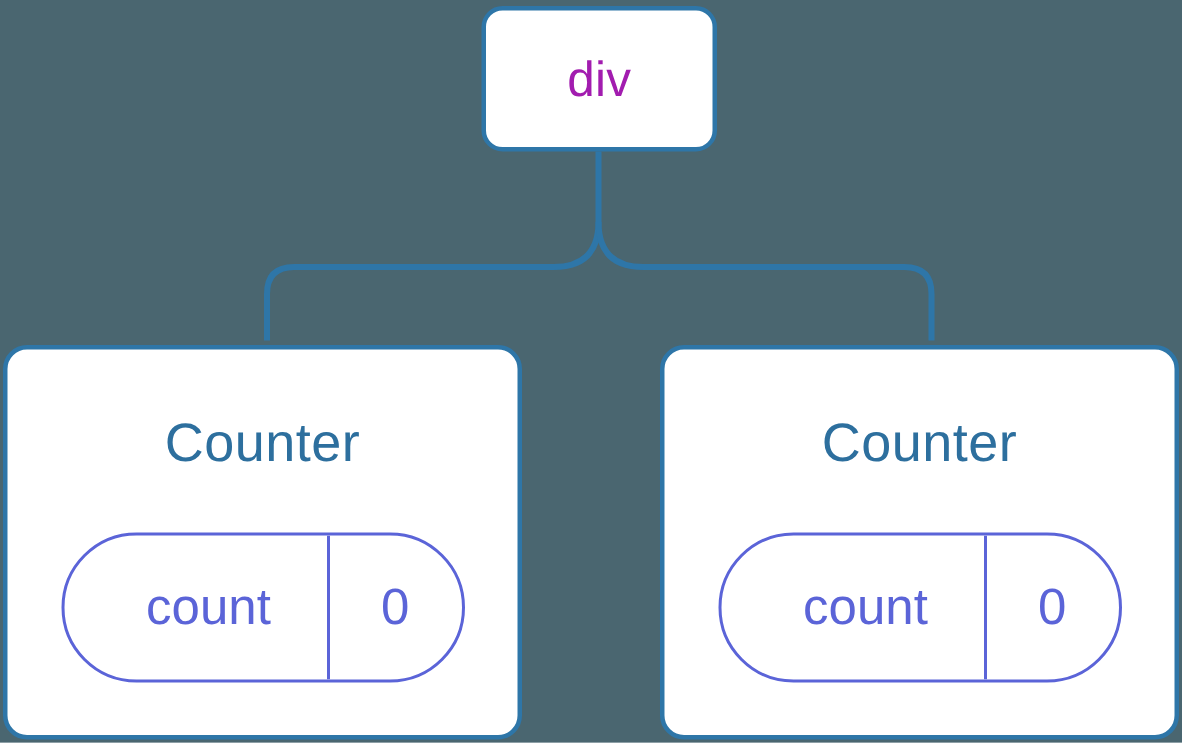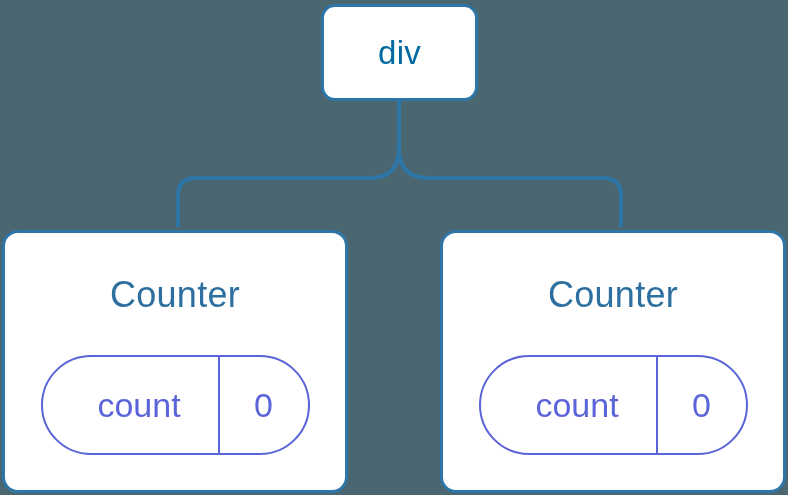--- a/index.html
+++ b/index.html
@@ -46,21 +46,21 @@
   
   .node-root {
     left: 321px;
     top: 4px;
     width: 157px;
     height: 97px;
     justify-content: center;
   }
   .node-root .node-title {
     font-size: 33px;
-    color: #0369a1;
+    color: #a21caf;
     letter-spacing: 0.2px;
     line-height: 1;
   }
 
   
   .node-component {
     top: 230px;
     height: 263px;
     border-radius: 16px;
     padding-top: 44px;

